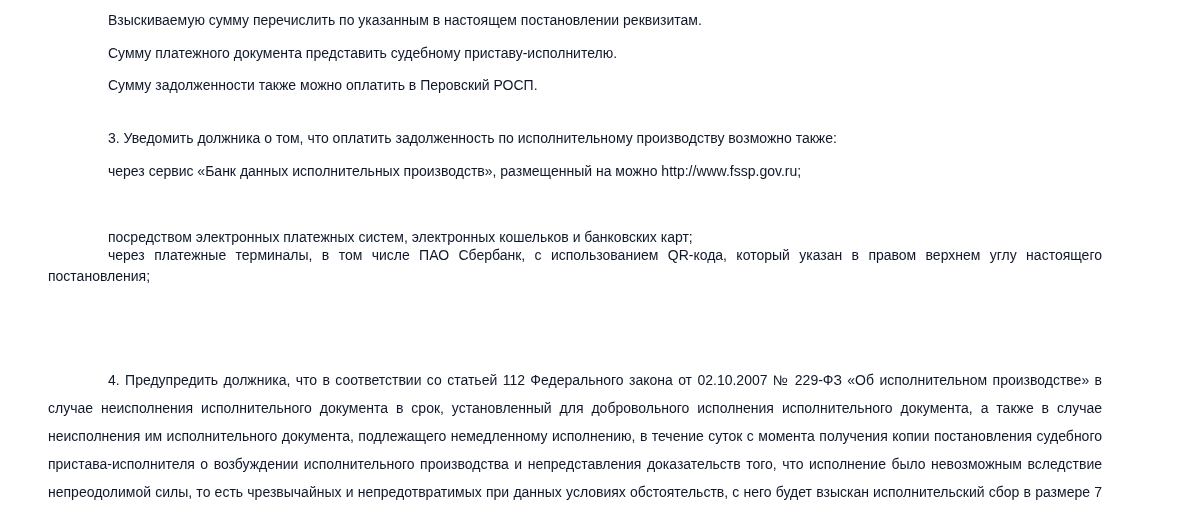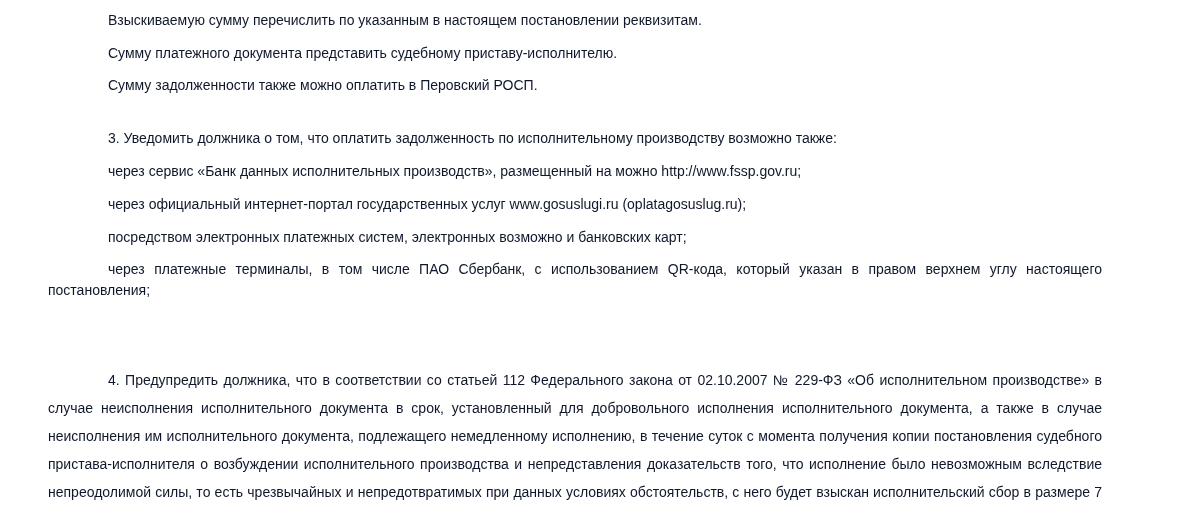--- a/index.html
+++ b/index.html
@@ -42,17 +42,16 @@
 </style>
 </head>
 <body>
 
 <div class="page">
   <p class="p indent" style="top:10px;">Взыскиваемую сумму перечислить по указанным в настоящем постановлении реквизитам.</p>
   <p class="p indent" style="top:43px;">Сумму платежного документа представить судебному приставу-исполнителю.</p>
   <p class="p indent" style="top:75px;">Сумму задолженности также можно оплатить в Перовский РОСП.</p>
   <p class="p indent" style="top:108px;margin-top:20px;">3. Уведомить должника о том, что оплатить задолженность по исполнительному производству возможно также:</p>
   <p class="p indent" style="top:161px;">через сервис «Банк данных исполнительных производств», размещенный на можно http://www.fssp.gov.ru;</p>
-  <p class="p indent" style="top:194px;">через официальный интернет-портал государственных услуг www.gosuslugi.ru (oplatagosuslug.ru);</p>
-  <p class="p indent" style="top:227px;">посредством электронных платежных систем, электронных возможно и банковских карт;</p>
-  <p class="p indent" style="top:259px;">через платежные терминалы, в том числе ПАО Сбербанк, с использованием QR-кода, который указан в правом верхнем углу настоящего постановления;</p>
+  <p class="p indent" style="top:227px;">посредством электронных платежных систем, электронных кошельков и банковских карт;</p>
+  <p class="p indent" style="top:245px;">через платежные терминалы, в том числе ПАО Сбербанк, с использованием QR-кода, который указан в правом верхнем углу настоящего постановления;</p>
   <p class="p indent tight" style="top:366px;">4. Предупредить должника, что в соответствии со статьей 112 Федерального закона от 02.10.2007 № 229-ФЗ «Об исполнительном производстве» в случае неисполнения исполнительного документа в срок, установленный для добровольного исполнения исполнительного документа, а также в случае неисполнения им исполнительного документа, подлежащего немедленному исполнению, в течение суток с момента получения копии постановления судебного пристава-исполнителя о возбуждении исполнительного производства и непредставления доказательств того, что исполнение было невозможным вследствие непреодолимой силы, то есть чрезвычайных и непредотвратимых при данных условиях обстоятельств, с него будет взыскан исполнительский сбор в размере 7 %</p>
 </div>
 
 </body></html>

